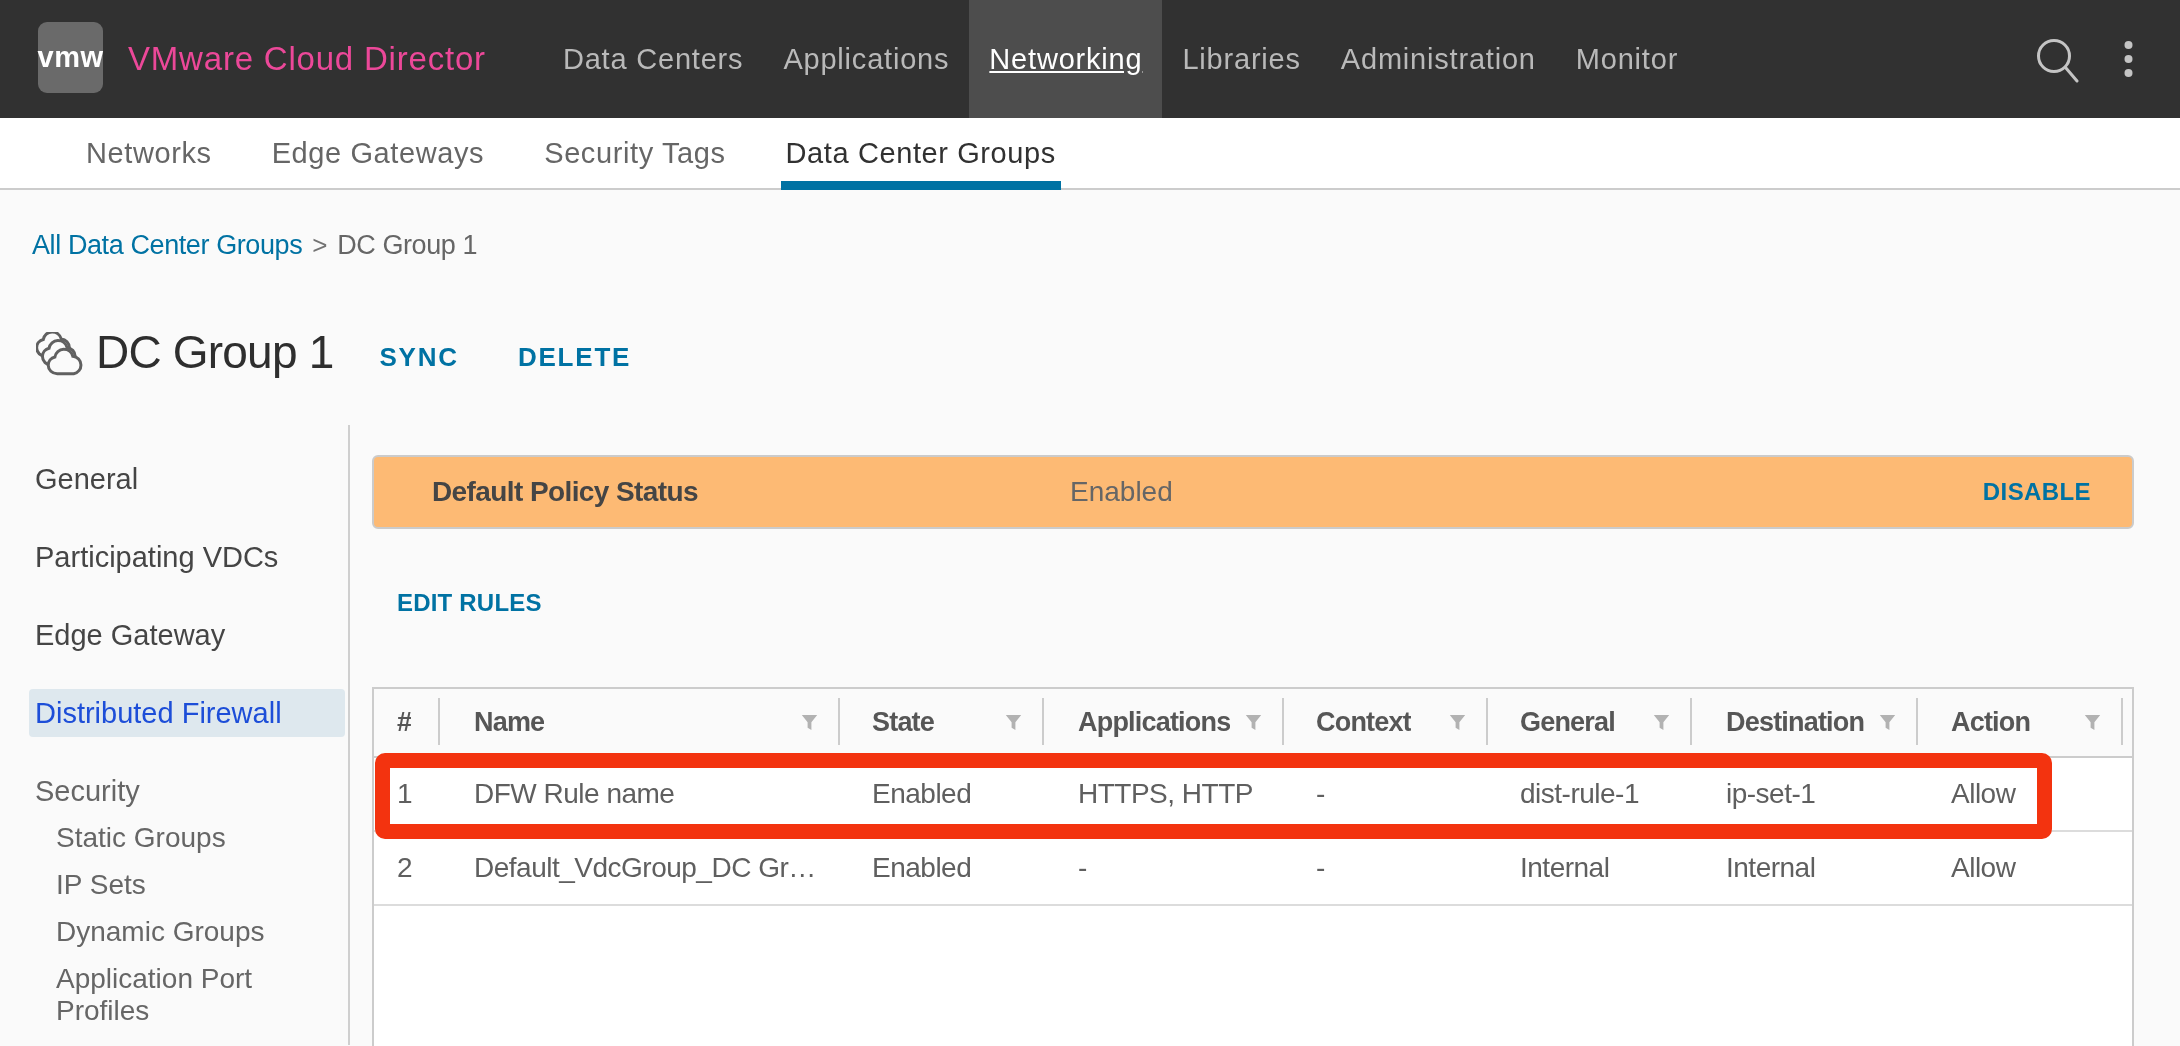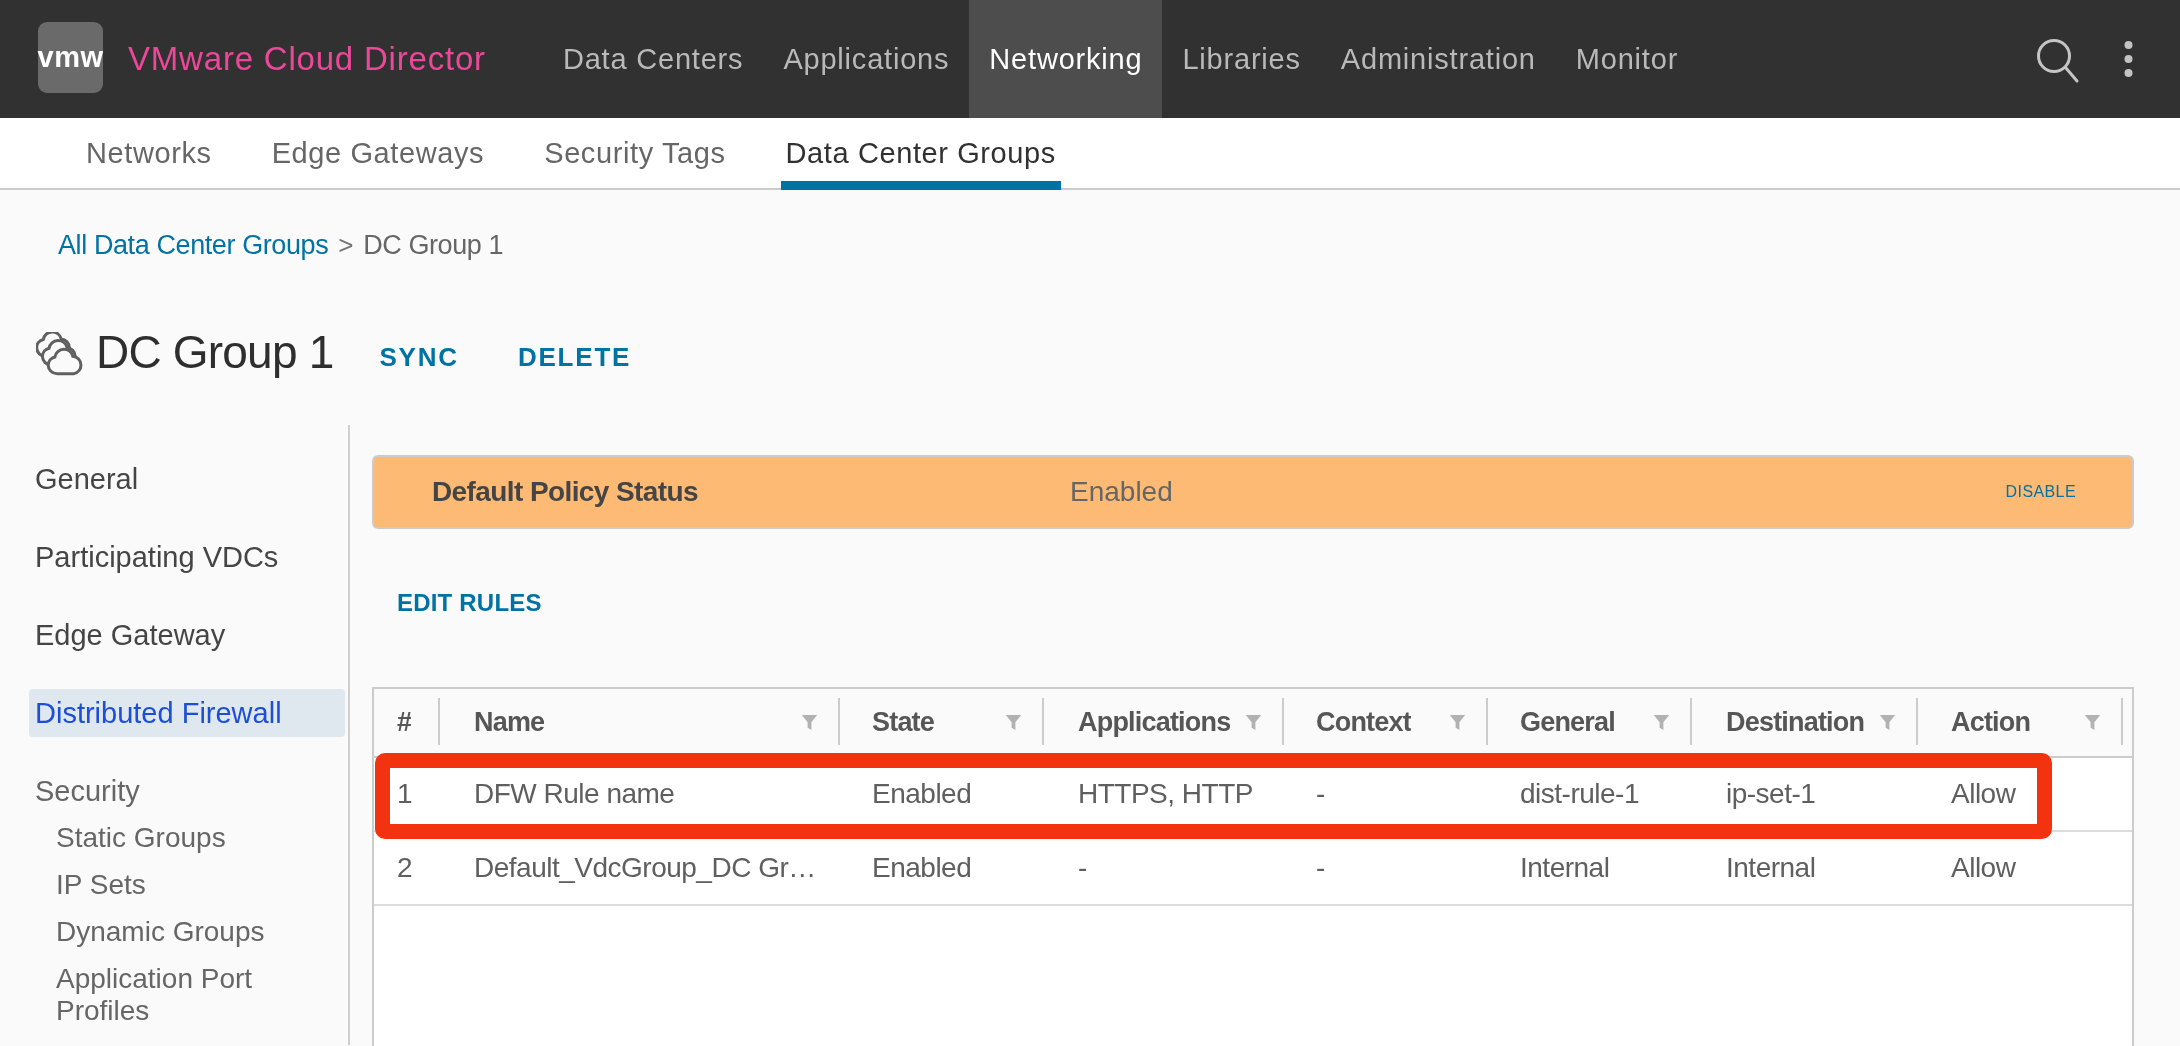--- a/index.html
+++ b/index.html
@@ -9,35 +9,35 @@
 
 .topbar { height:118px; background:#313131; display:flex; align-items:stretch; padding-left:38px; }
 .brand { display:flex; align-items:center; }
 .logo { width:65px; height:71px; border-radius:9px; background:#6a6a6a; color:#fff;
         display:flex; align-items:center; justify-content:center;
         font-size:29px; font-weight:700; letter-spacing:0.5px; align-self:center; margin-top:-3px; }
 .brand-title { color:#ec4899; font-size:33px; font-weight:400; margin-left:25px; letter-spacing:0.8px; }
 .topnav { display:flex; margin-left:57px; align-items:stretch; }
 .topnav .nav-link { display:flex; align-items:center; padding:0 20px; color:#b9b9b9;
         font-size:29px; letter-spacing:0.8px; cursor:pointer; }
-.topnav .nav-link.active { background:#4d4d4d; color:#fff; font-weight:500; }
+.topnav .nav-link.active { background:#4d4d4d; color:#fff; font-weight:500;text-decoration:underline; }
 .top-actions { margin-left:auto; display:flex; align-items:center; }
 .search-btn { width:46px; height:50px; margin-right:35px; margin-left:-3px; position:relative; top:2px; cursor:pointer; }
 .kebab-btn { width:28px; height:50px; margin-right:38px; cursor:pointer; display:flex; align-items:center; justify-content:center; }
 
 
 .tabbar { height:72px; background:#fff; border-bottom:2px solid #cccccc; display:flex; padding-left:81px; }
 .tab { position:relative; display:flex; align-items:center; padding:0 5px; margin-right:50px;
        font-size:29px; letter-spacing:0.6px; color:#666; cursor:pointer; }
 .tab.active { color:#313131; }
 .tab.active::after { content:""; position:absolute; left:0; right:0; bottom:-2px; height:9px; background:#0072a3; }
 
 
 .content { height:856px; background:#fafafa; position:relative; }
-.breadcrumb { padding:40px 5px 0 32px; font-size:27px; letter-spacing:-0.4px; display:flex; align-items:baseline;margin-left:26px; }
+.breadcrumb { padding:40px 5px 0 32px; font-size:27px; letter-spacing:-0.4px; display:flex; align-items:baseline; }
 .breadcrumb .bc-link { color:#0072a3; text-decoration:none; cursor:pointer; }
 .breadcrumb .bc-sep { color:#737373; margin:0 10px; font-size:26px; }
 .breadcrumb .bc-current { color:#666; }
 
 .titlerow { margin:66px 0 0 36px; display:flex; align-items:center; height:50px; }
 .clouds-icon { width:48px; height:45px; margin-top:4px; }
 .page-title { font-size:46px; font-weight:400; color:#2e2e2e; margin-left:12px; letter-spacing:-0.8px; }
 .title-action { color:#0072a3; font-size:26px; font-weight:700; letter-spacing:1.8px; cursor:pointer;
        background:none; border:none; font-family:inherit; margin-left:46px; margin-top:10px; }
 .title-action + .title-action { margin-left:59px; }
@@ -48,21 +48,21 @@
         font-size:29px; color:#454545; border-radius:4px; cursor:pointer; white-space:nowrap; }
 .nav-item.selected { background:#dee8ee; color:#1d4ed8; }
 .nav-item.group-label { color:#666; margin-bottom:0; }
 .nav-sub { margin:0 62px 0 29px; padding:7px 0 8px 27px; line-height:32px; font-size:28px; color:#666; cursor:pointer; }
 
 .mainpane { flex:1; padding-left:22px; }
 .policy-card { margin-top:30px; width:1762px; height:74px; background:#fdba74; border:2px solid #cbcbcb;
         border-radius:6px; position:relative; display:flex; align-items:center; }
 .policy-label { font-size:28px; letter-spacing:-0.6px; font-weight:700; color:#454545; margin-left:58px; }
 .policy-value { position:absolute; left:696px; font-size:28px; color:#666; }
-.policy-action { position:absolute; right:56px; color:#0072a3; font-size:16px; font-weight:400;
+.policy-action { position:absolute; right:41px; color:#0072a3; font-size:24px; font-weight:700;
         letter-spacing:0.4px; background:none; border:none; font-family:inherit; cursor:pointer; }
 
 .edit-rules { display:block; margin:62px 0 0 25px; color:#0072a3; font-size:24px; font-weight:700;
         letter-spacing:0.2px; background:none; border:none; font-family:inherit; cursor:pointer; line-height:24px; }
 
 
 .datagrid { margin-top:72px; width:1762px; height:360px; background:#fff;
         border:2px solid #cccccc; border-bottom:none; }
 .dg-header { display:flex; height:69px; background:#fafafa; border-bottom:2px solid #cccccc; }
 .dg-hcell { position:relative; display:flex; align-items:center; font-size:27px; font-weight:700;

